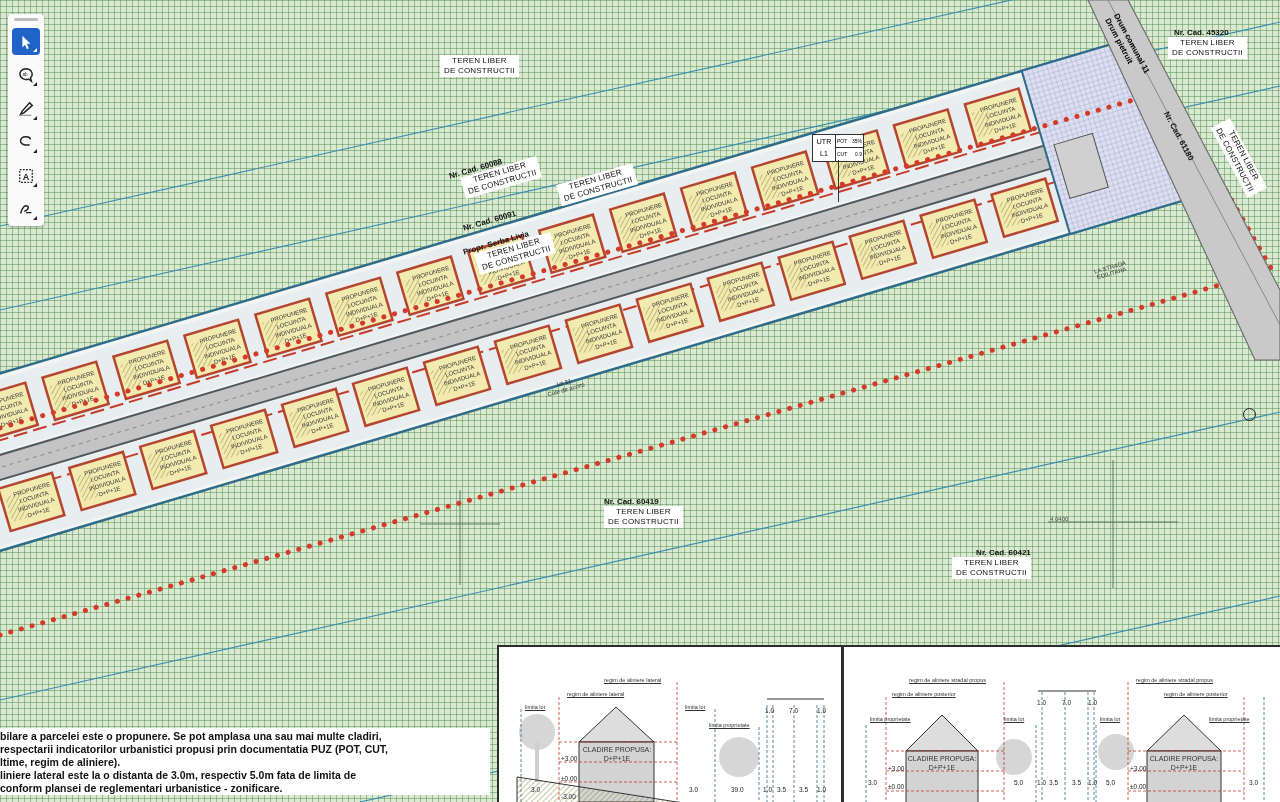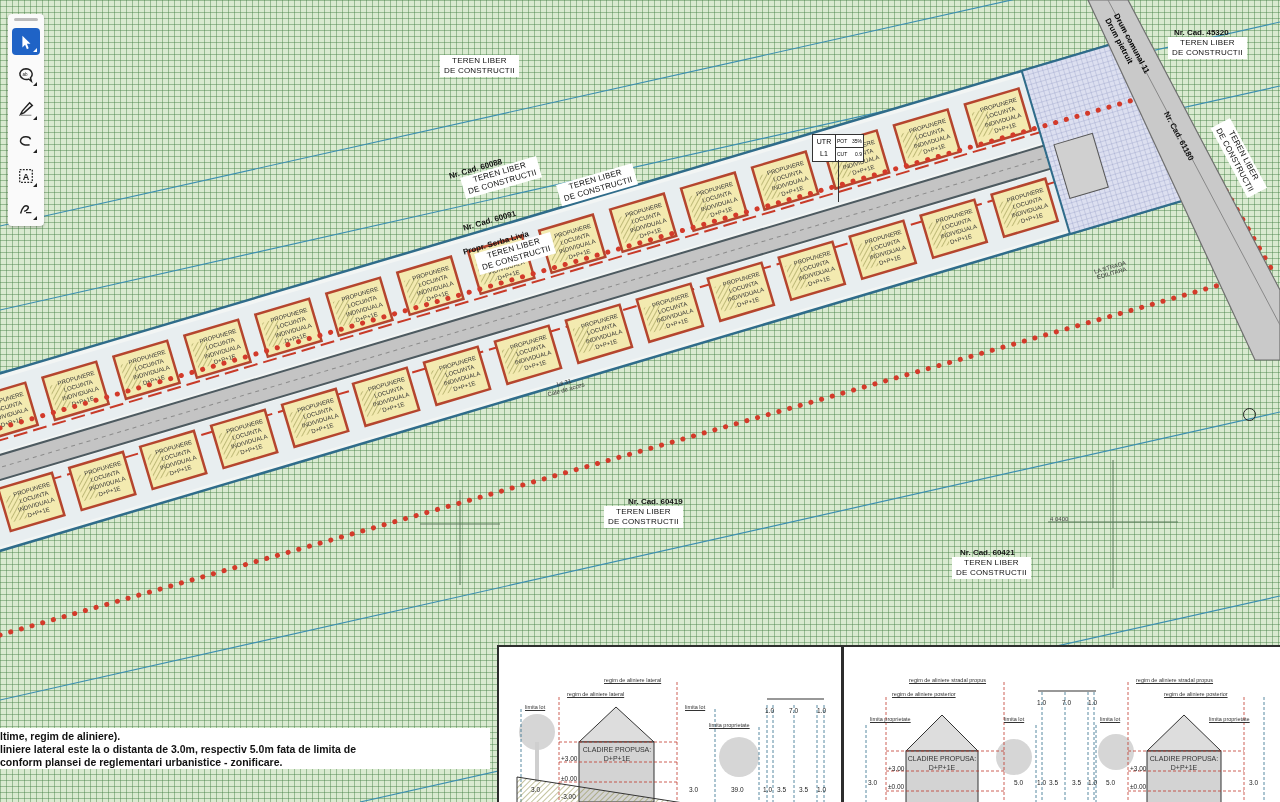--- a/index.html
+++ b/index.html
@@ -320,29 +320,29 @@
     <div>DE CONSTRUCTII</div>
 </div>
 
 <div class="rot" style="position:absolute;left:1120px;top:12px;transform:rotate(62deg);font-size:8px;font-weight:bold;line-height:10px;">
   <div>Drum comunal 11</div>
     <div>Drum pietruit</div>
 </div>
 <div class="cad rot" style="left:1170px;top:110px;transform:rotate(62deg);">Nr. Cad. 61180</div>
 
 <div style="position:absolute;left:604px;top:497px;">
-  <div class="cad" style="position:relative;margin-left:24px;">Nr. Cad. 60419</div>
+  <div class="cad" style="position:relative;margin-left:0;">Nr. Cad. 60419</div>
   <div class="label" style="position:relative;">
       <div>TEREN LIBER</div>
       <div>DE CONSTRUCTII</div>
     </div>
 </div>
 
 <div style="position:absolute;left:952px;top:548px;">
-  <div class="cad" style="position:relative;margin-left:8px;">Nr. Cad. 60421</div>
+  <div class="cad" style="position:relative;margin-left:2px;text-align:right;">Nr. Cad. 60421</div>
   <div class="label" style="position:relative;">
       <div>TEREN LIBER</div>
       <div>DE CONSTRUCTII</div>
     </div>
 </div>
 
 <div class="rot" style="position:absolute;left:545px;top:385px;transform:rotate(-16deg);font-size:6px;text-align:center;line-height:7px;color:#333;">
   <div>lot 31</div>
     <div>Cale de acces</div>
 </div>
@@ -408,20 +408,22 @@
   </div>
   <div class="tool">
     <svg viewBox="0 0 20 20">
         <path d="M4 15 C6 8 9 5 12 7 C14 9 10 13 8 12 M10 14 L16 14" fill="none" stroke="#222" stroke-width="1.6"></path>
       </svg>
     <span class="tri"></span>
   </div>
 </div>
 
 <div id="notes">
+  <div>bilare a parcelei este o propunere. Se pot amplasa una sau mai multe cladiri,</div>
+  <div>respectarii indicatorilor urbanistici propusi prin documentatia PUZ (POT, CUT,</div>
   <div>ltime, regim de aliniere).</div>
   <div>liniere lateral este la o distanta de 3.0m, respectiv 5.0m fata de limita de</div>
   <div>conform plansei de reglementari urbanistice - zonificare.</div>
 
 </div>
 
 <div class="section" style="left:497px;width:346px;">
   <svg width="346" height="160" style="position:absolute;left:0;top:0;">
     <circle cx="38" cy="85" r="18" fill="#d6d6d6"></circle>
       <rect x="36" y="95" width="4" height="40" fill="#cfcfcf"></rect>

